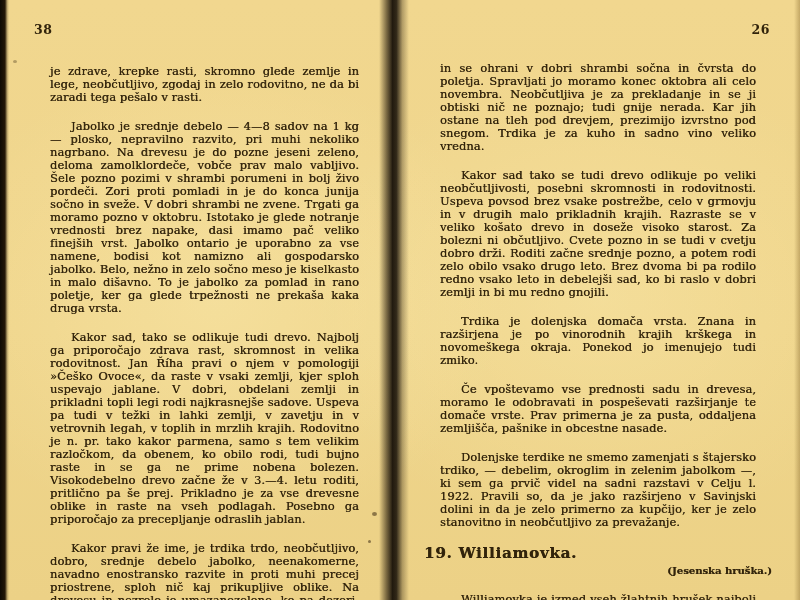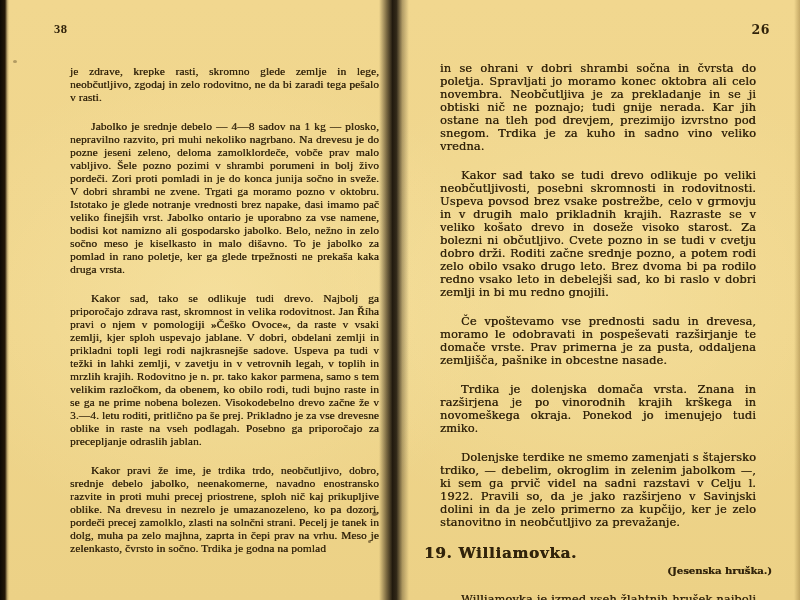--- a/index.html
+++ b/index.html
@@ -25,21 +25,21 @@
     position:absolute;right:0;top:0;width:6px;height:600px;
     background:linear-gradient(270deg,rgba(140,110,50,.45),rgba(140,110,50,0));
   }
   .speck{position:absolute;border-radius:50%;background:rgba(60,42,18,.55);}
   .speck.s1{left:372px;top:512px;width:5px;height:4px;}
   .speck.s2{left:368px;top:540px;width:3px;height:3px;}
   .speck.s3{left:13px;top:60px;width:4px;height:3px;background:rgba(60,42,18,.35);}
   .speck.s4{left:744px;top:568px;width:6px;height:3px;background:rgba(120,95,40,.35);}
 
   .page{position:absolute;top:0;height:600px;}
-  #page-left{left:54px;width:341px;font-family:Liberation Serif, serif;}
+  #page-left{left:34px;width:341px;}
   #page-right{left:424px;width:348px;}
 
   .pagenum{
     position:absolute;top:22px;font-size:12.5px;font-weight:bold;
     letter-spacing:.5px;
   }
   #page-left .pagenum{left:0;}
   #page-right .pagenum{right:2px;}
 
   .textblock{position:absolute;left:0;right:0;}
@@ -88,22 +88,22 @@
         </div>
     </div>
   </div>
 
   <div class="page" id="page-right">
     <div class="pagenum">26</div>
     <div class="textblock">
       <div>
           <p class="para">in se ohrani v dobri shrambi sočna in čvrsta do poletja. Spravljati jo moramo konec oktobra ali celo novembra. Neobčutljiva je za prekladanje in se ji obtiski nič ne poznajo; tudi gnije nerada. Kar jih ostane na tleh pod drevjem, prezimijo izvrstno pod snegom. Trdika je za kuho in sadno vino veliko vredna.</p>
           <p class="para ind">Kakor sad tako se tudi drevo odlikuje po veliki neobčutljivosti, posebni skromnosti in rodovitnosti. Uspeva povsod brez vsake postrežbe, celo v grmovju in v drugih malo prikladnih krajih. Razraste se v veliko košato drevo in doseže visoko starost. Za bolezni ni občutljivo. Cvete pozno in se tudi v cvetju dobro drži. Roditi začne srednje pozno, a potem rodi zelo obilo vsako drugo leto. Brez dvoma bi pa rodilo redno vsako leto in debelejši sad, ko bi raslo v dobri zemlji in bi mu redno gnojili.</p>
+          <p class="para ind">Trdika je dolenjska domača vrsta. Znana in razširjena je po vinorodnih krajih krškega in novomeškega okraja. Ponekod jo imenujejo tudi zmiko.</p>
           <p class="para ind">Če vpoštevamo vse prednosti sadu in drevesa, moramo le odobravati in pospeševati razširjanje te domače vrste. Prav primerna je za pusta, oddaljena zemljišča, pašnike in obcestne nasade.</p>
-          <p class="para ind">Trdika je dolenjska domača vrsta. Znana in razširjena je po vinorodnih krajih krškega in novomeškega okraja. Ponekod jo imenujejo tudi zmiko.</p>
           <p class="para ind">Dolenjske terdike ne smemo zamenjati s štajersko trdiko, — debelim, okroglim in zelenim jabolkom —, ki sem ga prvič videl na sadni razstavi v Celju l. 1922. Pravili so, da je jako razširjeno v Savinjski dolini in da je zelo primerno za kupčijo, ker je zelo stanovitno in neobčutljivo za prevažanje.</p>
         </div>
       <div class="heading">19. Williamovka.</div>
       <div class="subheading">(Jesenska hruška.)</div>
       <div>
           <p class="para ind">Williamovka je izmed vseh žlahtnih hrušek najbolj razširjena po vsem svetu. Doma je na Angleškem, kjer jo je konec 18. stoletja iz pečke vzgojil učitelj Wheeles. Prvi jo je pa jel razširjati londonski vrtnar W i l l i a m s , po katerem je dobila tudi svoje ime. Leta 1799. jo je zanesel neki Bartlett v Ameriko, kjer jo zato imenujejo bartlettko. V Ameriki se je tako priljubila in razširila kakor nobena druga hruška. Amerikanski pregovor pravi, da zasadi 99 bartlettk (williamovk), kdor namerava zasaditi 100 hrušek. Kdor se pa ne more odločiti, katere vrste naj bi bilo stoto drevo, posadi naposled zato še eno bartlettko. Tudi po Evropi se je tako razširila, da je ni države ne dežele,</p>
         </div>
     </div>
   </div>
 </div>

